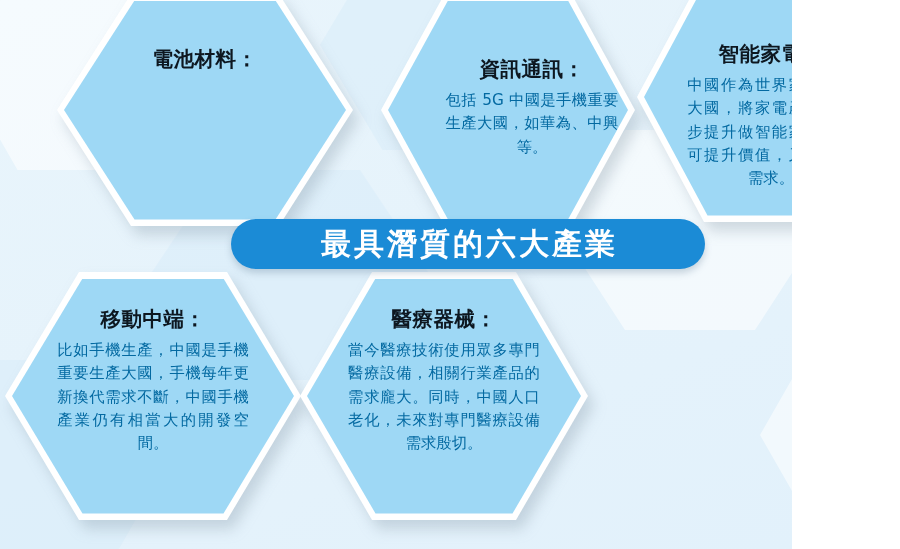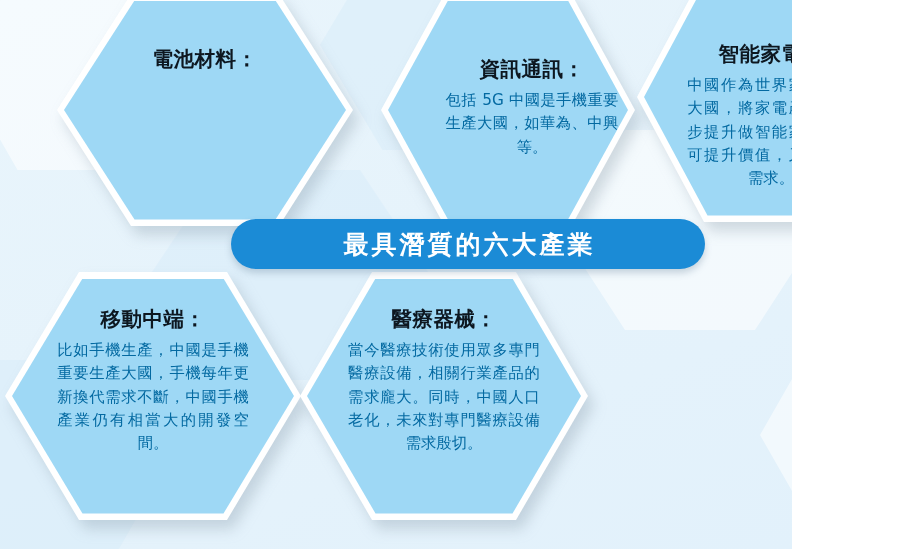--- a/index.html
+++ b/index.html
@@ -111,21 +111,21 @@
     border-radius: 25px;
     display: flex;
     align-items: center;
     justify-content: center;
     box-shadow: 0 4px 7px rgba(90, 120, 145, 0.30);
     z-index: 20;
   }
   #center-banner .banner-text {
     color: #ffffff;
     font-weight: bold;
-    font-size: 25px;
+    font-size: 30px;
     letter-spacing: 3px;
     line-height: 1;
     white-space: nowrap;
     padding-left: 3px;
   }
 </style>
 </head>
 <body>
 
 <div id="infographic">

